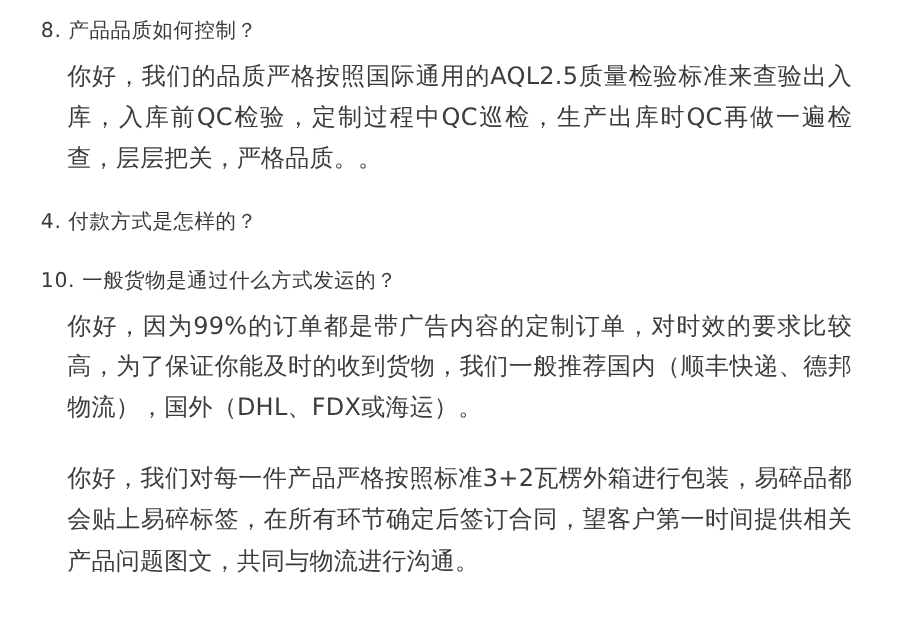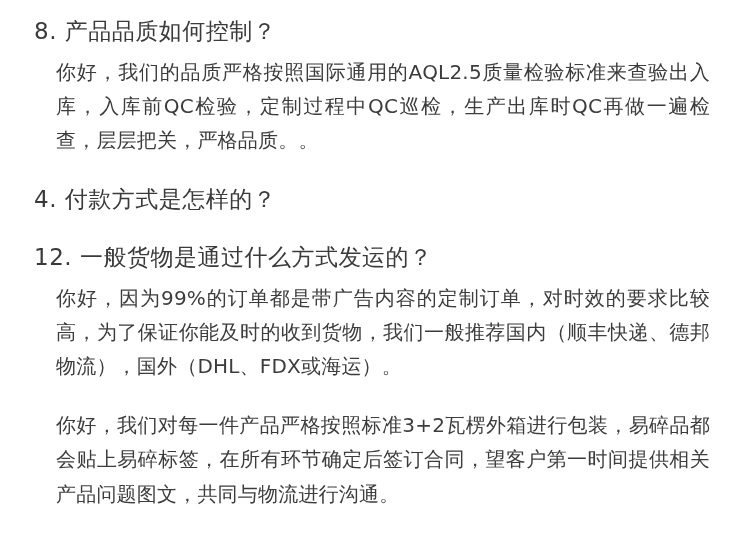--- a/index.html
+++ b/index.html
@@ -18,21 +18,21 @@
     position: relative;
     width: 750px;
     height: 533px;
     box-sizing: border-box;
     padding: 14px 30px 0 34px;
   }
   .faq-item {
     margin-bottom: 24px;
   }
   .faq-q {
-    font-size: 23px;
+    font-size: 17px;
     line-height: 1.5;
     color: #3a3a3a;
     letter-spacing: 0.5px;
     margin: 0 0 6px 0;
     font-weight: normal;
   }
   .faq-a {
     font-size: 20px;
     line-height: 1.72;
     color: #3c3c3c;
@@ -51,21 +51,21 @@
   <div class="faq-item">
     <p class="faq-q">8. 产品品质如何控制？</p>
     <p class="faq-a">你好，我们的品质严格按照国际通用的AQL2.5质量检验标准来查验出入库，入库前QC检验，定制过程中QC巡检，生产出库时QC再做一遍检查，层层把关，严格品质。。</p>
   </div>
 
   <div class="faq-item">
     <p class="faq-q">4. 付款方式是怎样的？</p>
   </div>
 
   <div class="faq-item">
-    <p class="faq-q">12. 一般货物是通过什么方式发运的？</p>
+    <p class="faq-q">10. 一般货物是通过什么方式发运的？</p>
     <p class="faq-a">你好，因为99%的订单都是带广告内容的定制订单，对时效的要求比较高，为了保证你能及时的收到货物，我们一般推荐国内（顺丰快递、德邦物流），国外（DHL、FDX或海运）。</p>
   </div>
 
   <div class="faq-item">
     <p class="faq-a">你好，我们对每一件产品严格按照标准3+2瓦楞外箱进行包装，易碎品都会贴上易碎标签，在所有环节确定后签订合同，望客户第一时间提供相关产品问题图文，共同与物流进行沟通。</p>
   </div>
 
 </div>
 
 </body></html>

